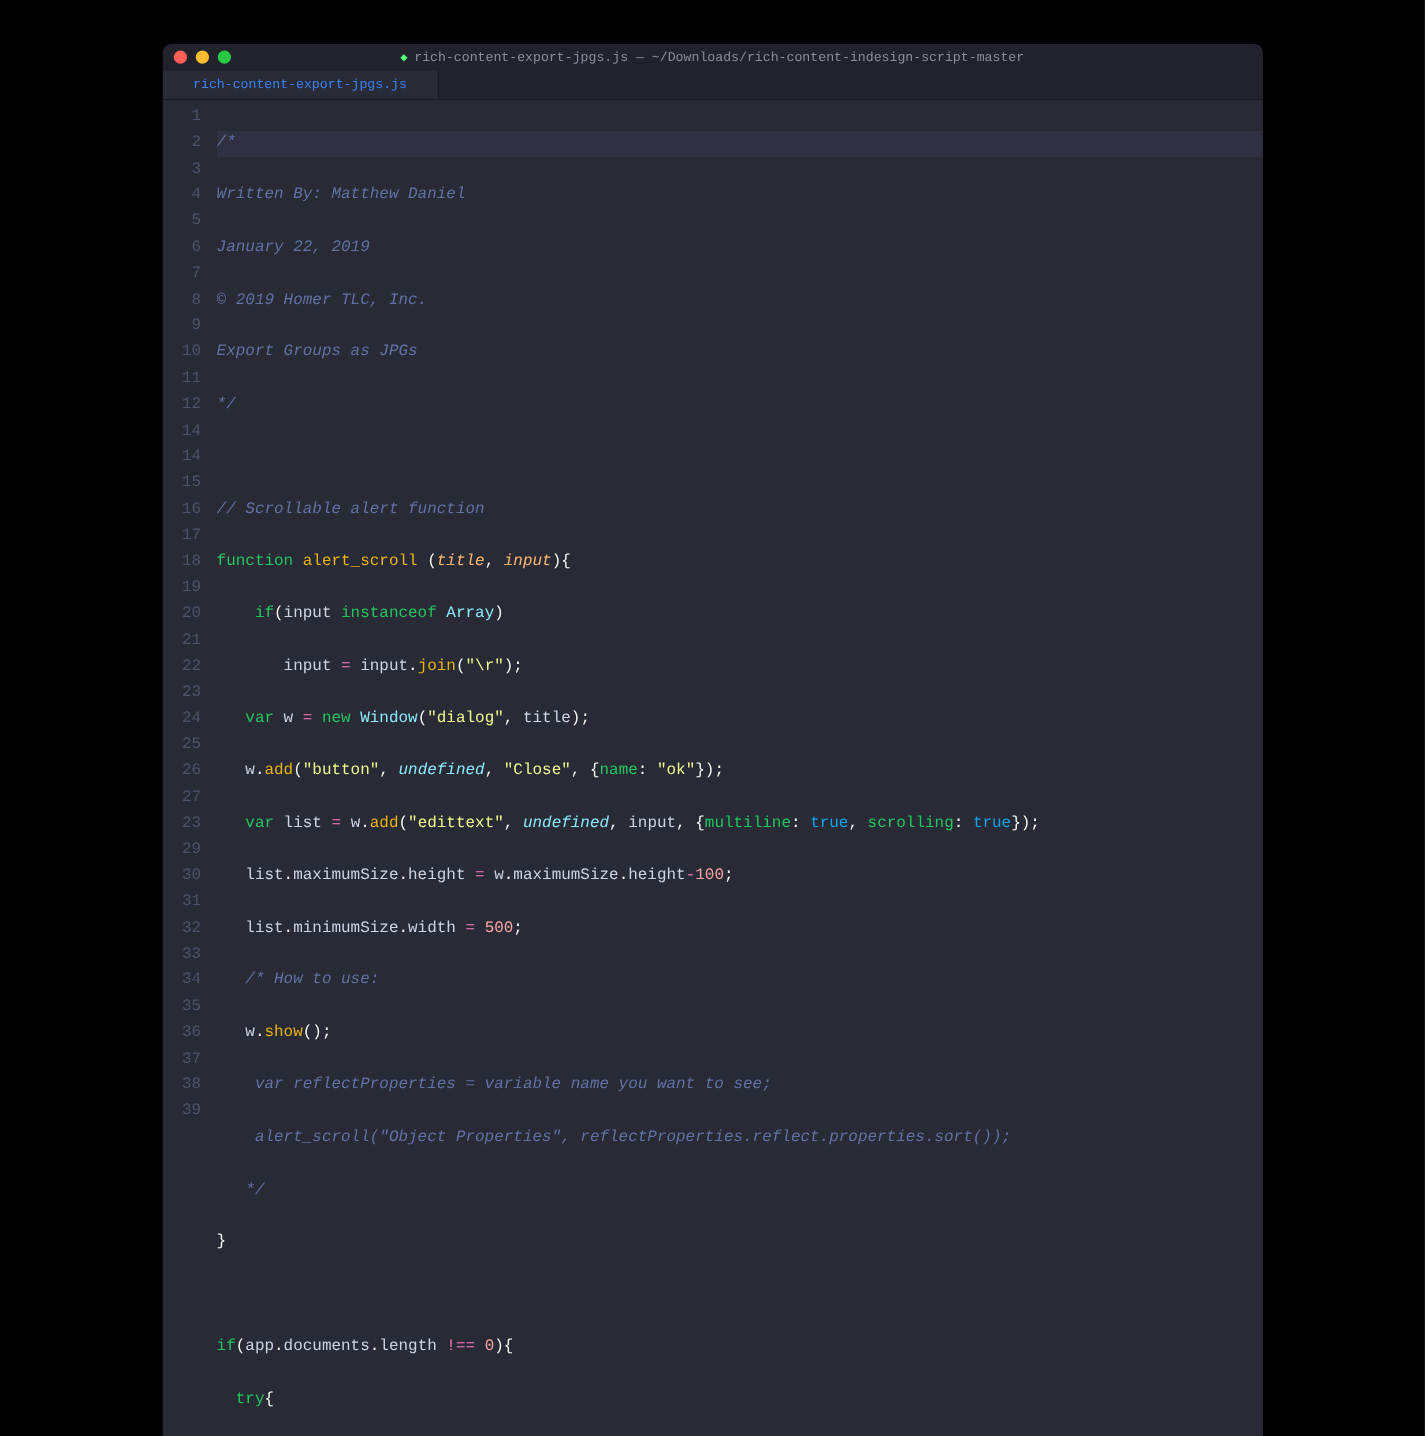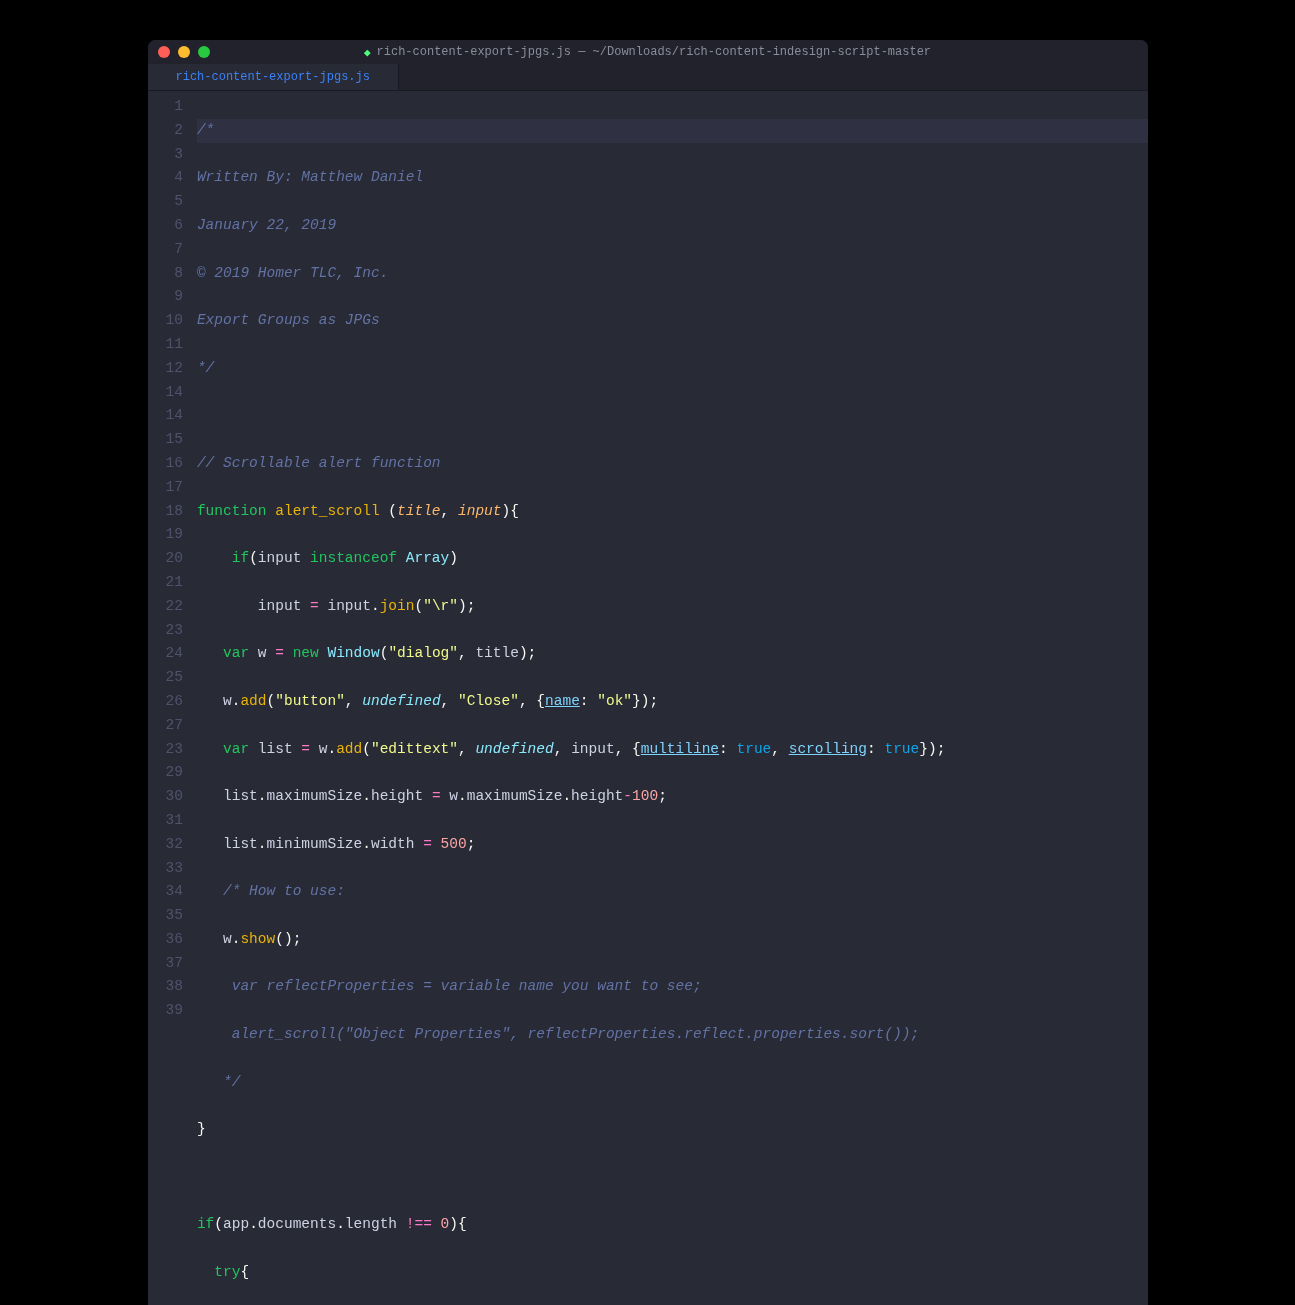--- a/index.html
+++ b/index.html
@@ -63,21 +63,21 @@
 }
 .gutter div { height: 23.8px; }
 .code { flex: 1; padding: 4px 0; white-space: pre; overflow: hidden; color: #f8f8f2; }
 .line { height: 23.8px; }
 .line.hl { background: #2f3142; }
 .c  { color: #6272a4; font-style: italic; }
 .kw { color: #22c55e; }
 .fn { color: #eab308; }
 .op { color: #ff79c6; }
 .prop { color: #cfd2e2; }
-.attr { color: #7dd3fc; text-decoration: underline; }
+.attr { color: #22c55e; }
 .id { color: #8be9fd; font-style: italic; }
 .cls { color: #8be9fd; text-align: center; }
 .str { color: #f1fa8c; }
 .num { color: #fca5a5; }
 .bool{ color: #0ea5e9; }
 .par { color: #ffb86c; font-style: italic; }
 </style>
 </head>
 <body>
 

